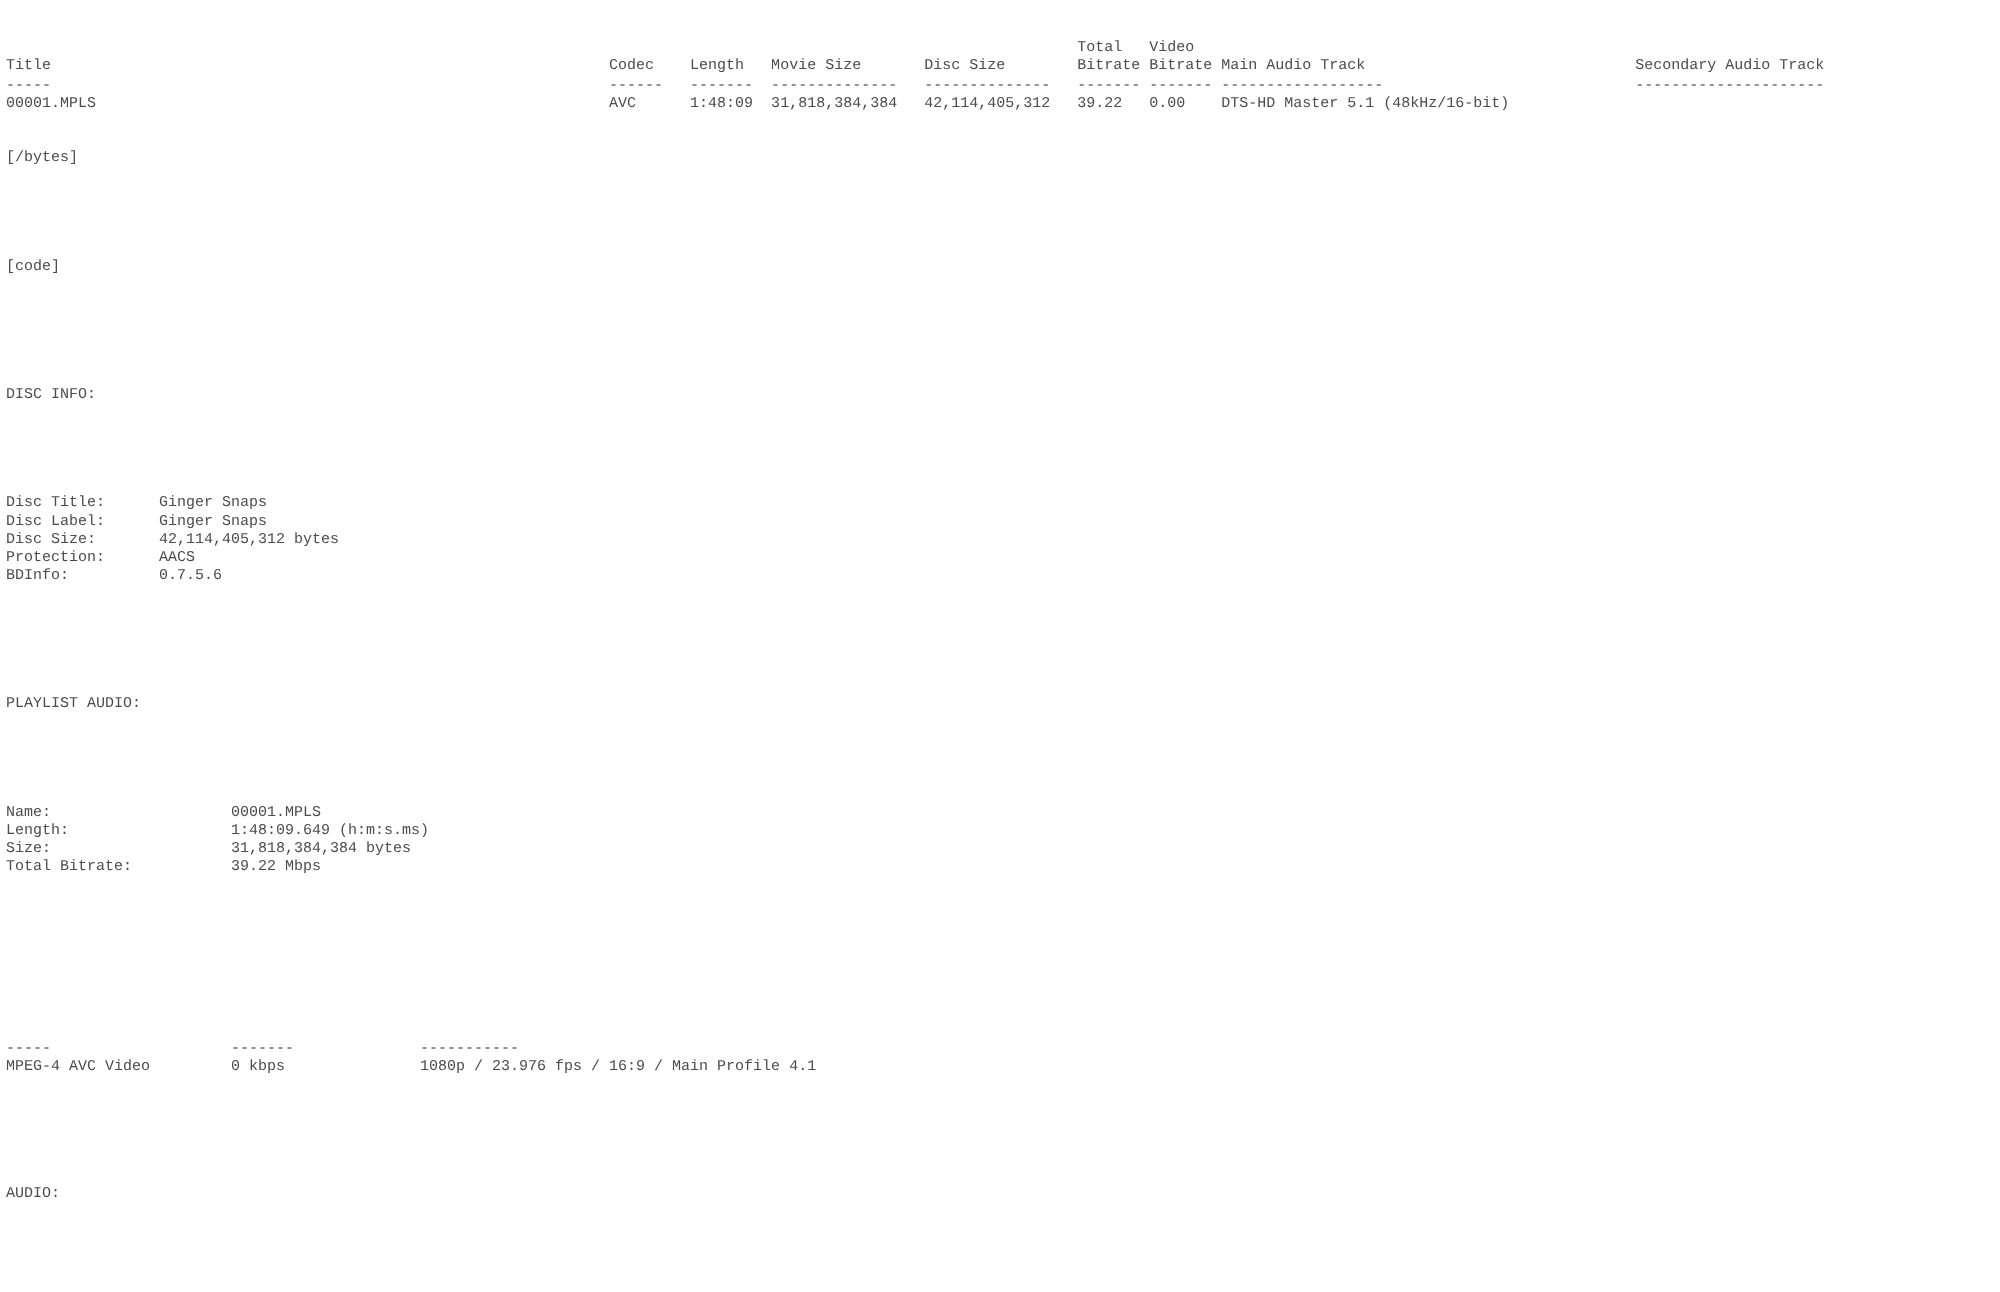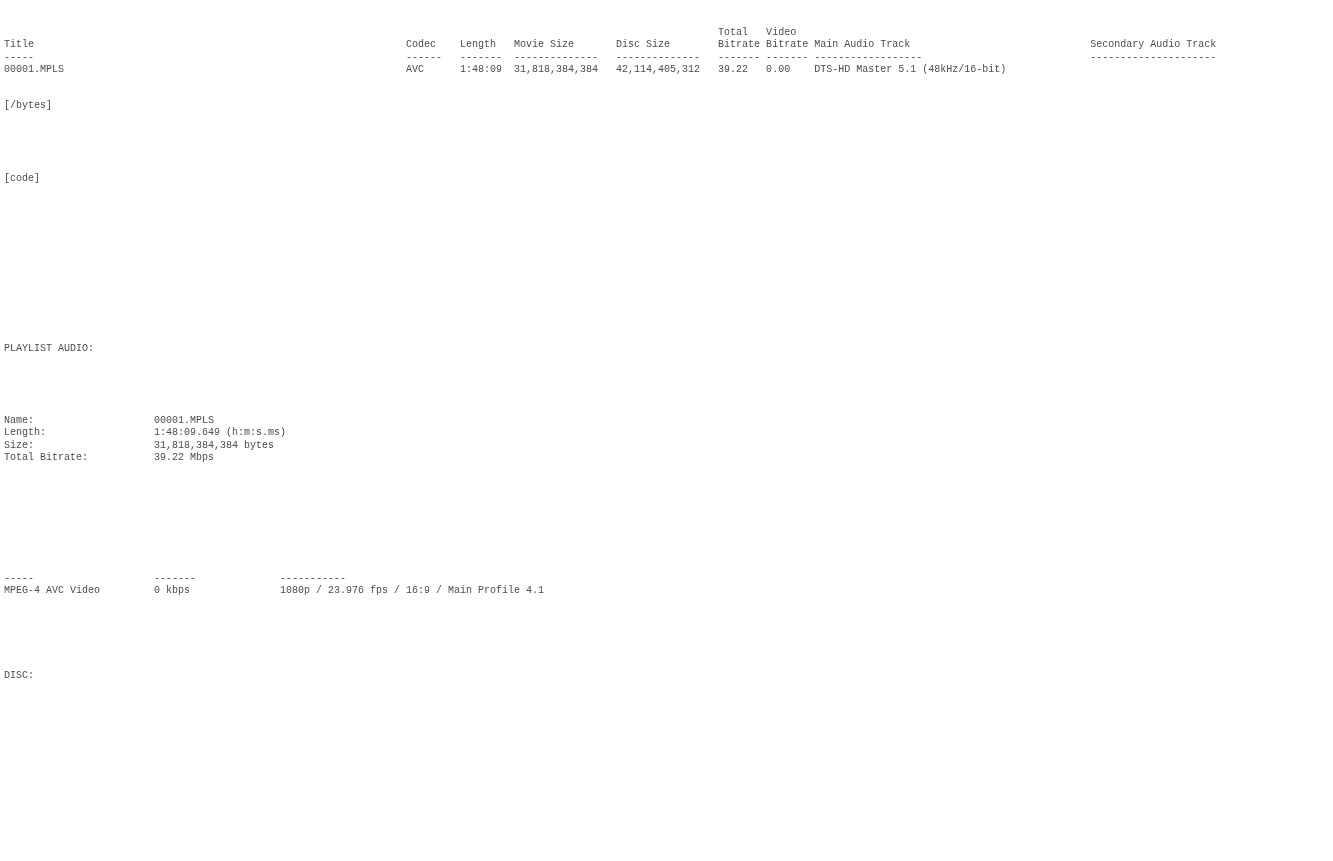--- a/index.html
+++ b/index.html
@@ -28,33 +28,35 @@
 </head>
 <body>
 
 <div class="report">
   <div><div class="ln">                                                                                                                       Total   Video</div><div class="ln">Title                                                              Codec    Length   Movie Size       Disc Size        Bitrate Bitrate Main Audio Track                              Secondary Audio Track</div><div class="ln">-----                                                              ------   -------  --------------   --------------   ------- ------- ------------------                            ---------------------</div><div class="ln">00001.MPLS                                                         AVC      1:48:09  31,818,384,384   42,114,405,312   39.22   0.00    DTS-HD Master 5.1 (48kHz/16-bit)</div></div>
   <div class="ln">[/bytes]</div>
   <div class="ln"></div>
   <div class="ln">[code]</div>
   <div class="ln"></div>
 
+  <div class="ln">DISC INFO:</div>
   <div class="ln"></div>
+  <div><div class="ln">Disc Title:      Ginger Snaps</div><div class="ln">Disc Label:      Ginger Snaps</div><div class="ln">Disc Size:       42,114,405,312 bytes</div><div class="ln">Protection:      AACS</div><div class="ln">BDInfo:          0.7.5.6</div></div>
   <div class="ln"></div>
 
   <div class="ln">PLAYLIST AUDIO:</div>
   <div class="ln"></div>
   <div><div class="ln">Name:                    00001.MPLS</div><div class="ln">Length:                  1:48:09.649 (h:m:s.ms)</div><div class="ln">Size:                    31,818,384,384 bytes</div><div class="ln">Total Bitrate:           39.22 Mbps</div></div>
   <div class="ln"></div>
 
   <div class="ln"></div>
   <div><div class="ln">-----                    -------              -----------</div><div class="ln">MPEG-4 AVC Video         0 kbps               1080p / 23.976 fps / 16:9 / Main Profile 4.1</div></div>
   <div class="ln"></div>
 
-  <div class="ln">DISC:</div>
+  <div class="ln">AUDIO:</div>
   
   
   
 
   
   
   
   
 
   

